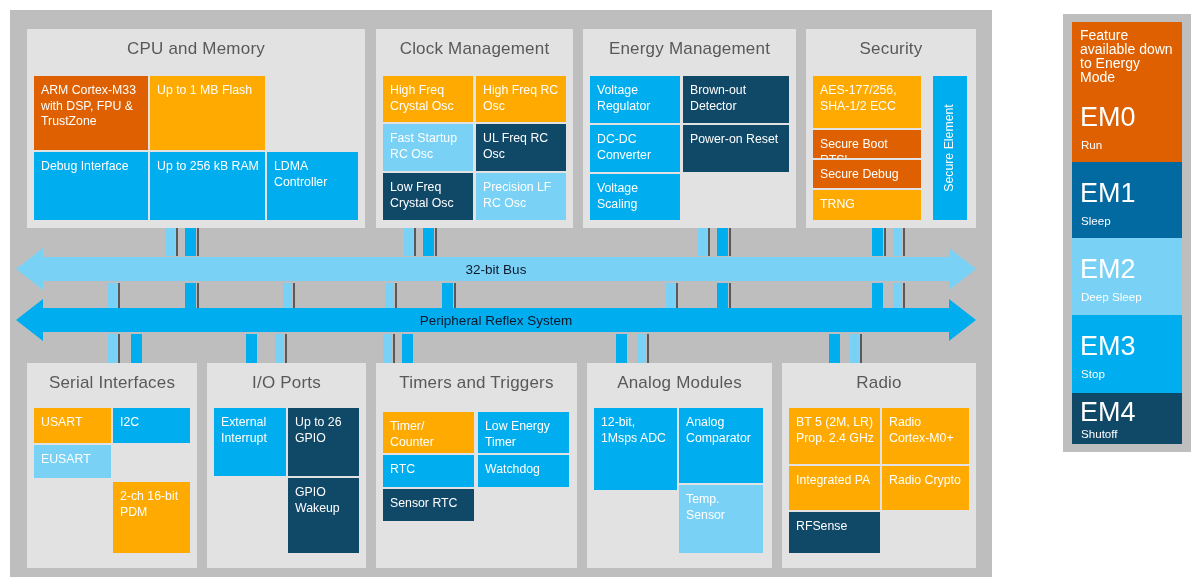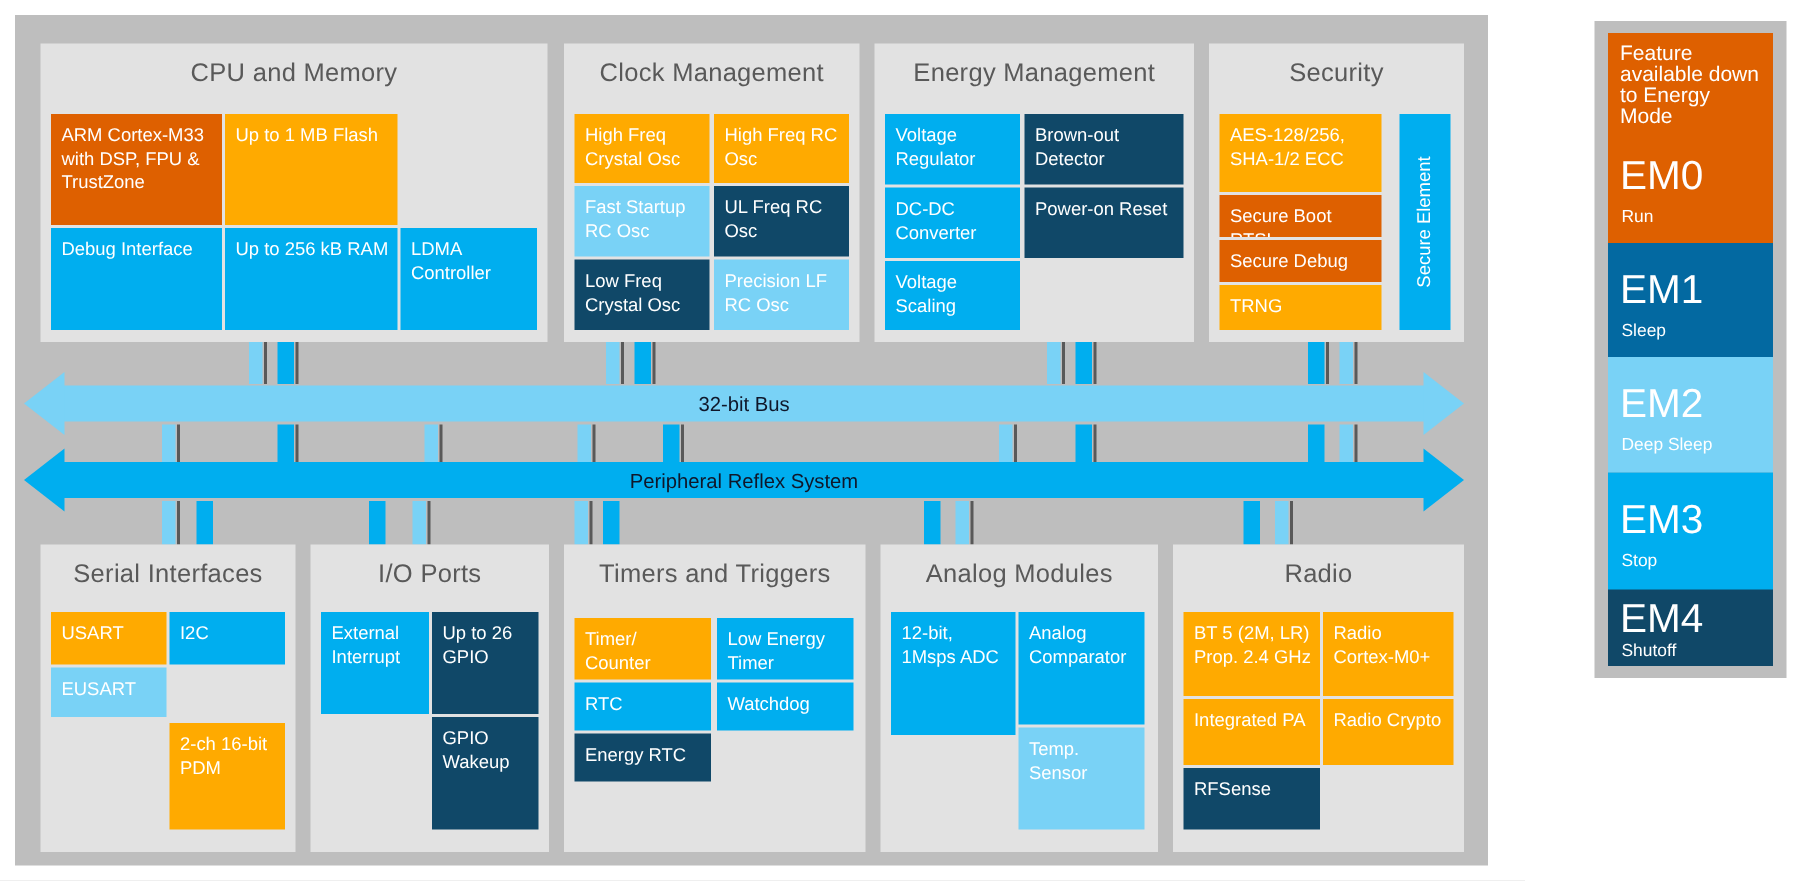--- a/index.html
+++ b/index.html
@@ -72,21 +72,21 @@
   </div>
   <div class="blk em3" style="left:590px;top:76px;width:90px;height:47px;">Voltage Regulator</div>
   <div class="blk em4" style="left:683px;top:76px;width:106px;height:47px;">Brown-out Detector</div>
   <div class="blk em3" style="left:590px;top:125px;width:90px;height:47px;">DC-DC Converter</div>
   <div class="blk em4" style="left:683px;top:125px;width:106px;height:47px;">Power-on Reset</div>
   <div class="blk em3" style="left:590px;top:174px;width:90px;height:46px;">Voltage Scaling</div>
 
   <div class="panel" style="left:806px;top:29px;width:170px;height:199px;">
     <div class="panel-title">Security</div>
   </div>
-  <div class="blk em1" style="left:813px;top:76px;width:108px;height:52px;">AES-128/256, SHA-1/2 ECC</div>
+  <div class="blk em1" style="left:813px;top:76px;width:108px;height:52px;">AES-177/256, SHA-1/2 ECC</div>
   <div class="blk em0" style="left:813px;top:130px;width:108px;height:28px;">Secure Boot RTSL</div>
   <div class="blk em0" style="left:813px;top:160px;width:108px;height:28px;">Secure Debug</div>
   <div class="blk em1" style="left:813px;top:190px;width:108px;height:30px;">TRNG</div>
   <div class="blk em3 vert" style="left:933px;top:76px;width:34px;height:144px;">
     <span class="vert-txt">Secure Element</span>
   </div>
 
   <div class="stub" style="left:166px;top:228px;width:9px;height:28px;background:#79D2F6;"></div>
   <div class="stub-line" style="left:176px;top:228px;height:28px;"></div>
   <div class="stub" style="left:185px;top:228px;width:11px;height:28px;background:#00AEEF;"></div>
@@ -170,21 +170,21 @@
   <div class="blk em4" style="left:288px;top:408px;width:71px;height:68px;">Up to 26 GPIO</div>
   <div class="blk em4" style="left:288px;top:478px;width:71px;height:75px;">GPIO Wakeup</div>
 
   <div class="panel" style="left:376px;top:363px;width:201px;height:205px;">
     <div class="panel-title">Timers and Triggers</div>
   </div>
   <div class="blk em1" style="left:383px;top:412px;width:91px;height:41px;">Timer/ Counter</div>
   <div class="blk em3" style="left:478px;top:412px;width:91px;height:41px;">Low Energy Timer</div>
   <div class="blk em3" style="left:383px;top:455px;width:91px;height:32px;">RTC</div>
   <div class="blk em3" style="left:478px;top:455px;width:91px;height:32px;">Watchdog</div>
-  <div class="blk em4" style="left:383px;top:489px;width:91px;height:32px;">Energy RTC</div>
+  <div class="blk em4" style="left:383px;top:489px;width:91px;height:32px;">Sensor RTC</div>
 
   <div class="panel" style="left:587px;top:363px;width:185px;height:205px;">
     <div class="panel-title">Analog Modules</div>
   </div>
   <div class="blk em3" style="left:594px;top:408px;width:83px;height:82px;">12-bit, 1Msps ADC</div>
   <div class="blk em3" style="left:679px;top:408px;width:84px;height:75px;">Analog Comparator</div>
   <div class="blk em2" style="left:679px;top:485px;width:84px;height:68px;">Temp. Sensor</div>
 
   <div class="panel" style="left:782px;top:363px;width:194px;height:205px;">
     <div class="panel-title">Radio</div>

